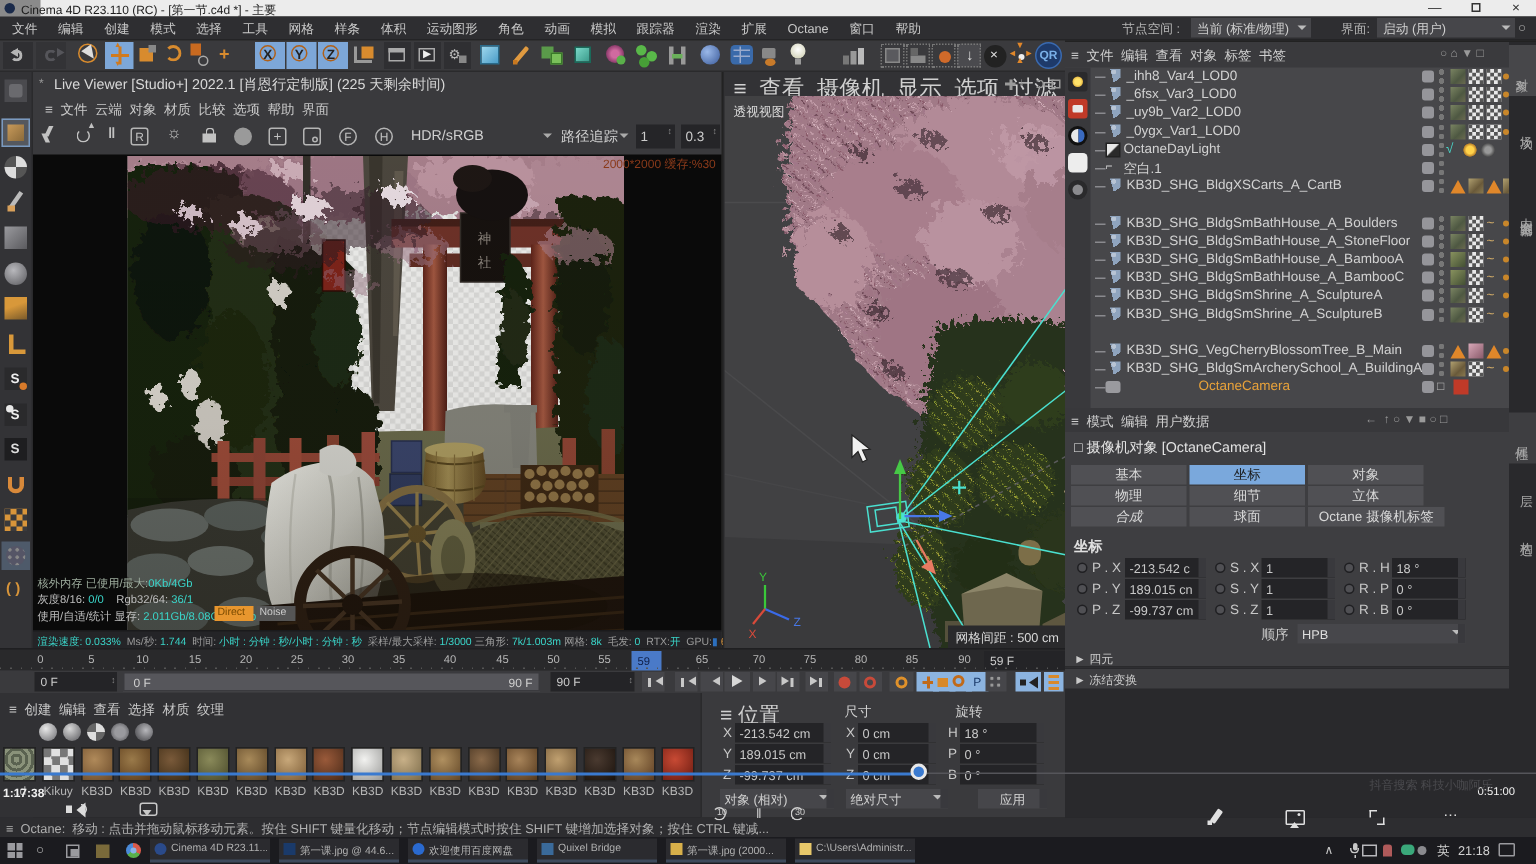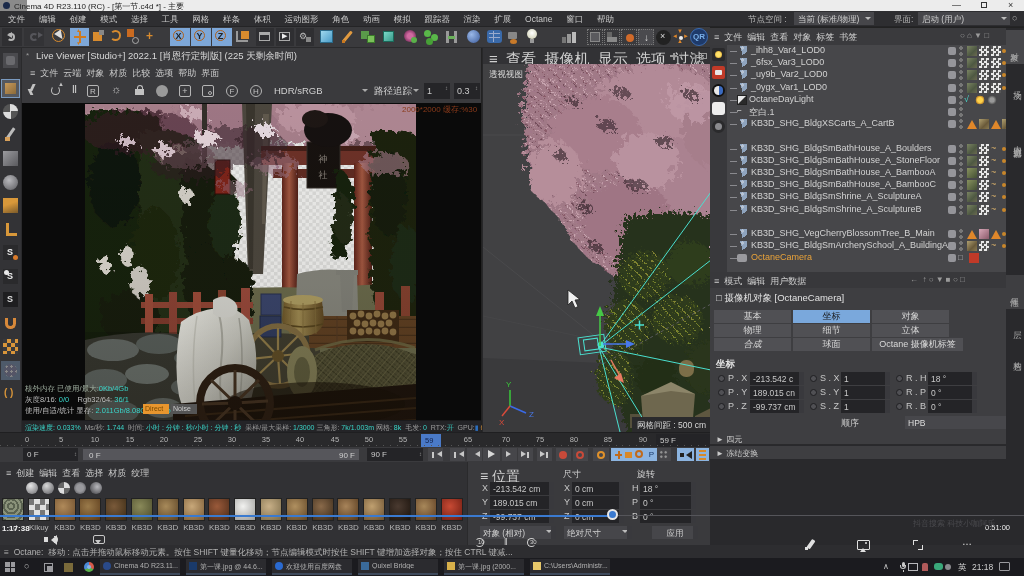--- a/index.html
+++ b/index.html
@@ -822,21 +822,21 @@
         <span class="onm">KB3D_SHG_BldgSmArcherySchool_A_BuildingA</span>
         <span class="vis"></span>
         <span class="dts"></span>
         <span class="ch tx2" style="left:240px"></span>
         <span class="ch ck" style="left:252px"></span>
         <span class="wv" style="left:264px">~</span>
         <span class="chd" style="left:275px"></span>
       </div>
     <div class="orow" style="top:207.4px">
         <span class="abs" style="left:10px;top:1px;width:10px;height:8px;background:#9a9a9e;border-radius:2px;margin-top:1px;"></span>
-        <span class="onm" style="color:#e8a23a;">OctaneCamera</span>
+        <span class="onm" style="color:#e8a23a;margin-left:48px;">OctaneCamera</span>
         <span class="vis"></span>
         <span class="tx" style="position:absolute;left:231px;top:1px;font-size:8px;color:#bbb;">□</span>
         <span class="ch" style="left:242px;background:#c03a28;"></span>
       </div>
   </div>
 </div>
 <div class="abs" id="sidetabs" style="left:1006px;top:28px;width:18px;height:517px;background:#29292c;">
   <div class="vtab" style="top:2px;height:34px;background:#47474a;line-height:18px;">对象</div>
   <div class="vtab" style="top:40px;height:34px;">场次</div>
   <div class="vtab" style="top:78px;height:70px;">内容浏览器</div>
@@ -890,21 +890,21 @@
       <span class="fbx" style="left:40px;width:54px;">-99.737 cm</span>
       <span class="fdot" style="left:100px"></span>
       <span class="flb" style="left:110px">S . Z</span>
       <span class="fbx" style="left:131px;width:49px;">1</span>
       <span class="fdot" style="left:186px"></span>
       <span class="flb" style="left:196px">R . B</span>
       <span class="fbx" style="left:218px;width:49px;">0 °</span>
     </div>
   <div class="frow" style="top:144px;">
       <span class="flb" style="left:131px;color:#ccc;">顺序</span>
-      <span class="fbx" style="left:155px;width:112px;background:#47474b;color:#ddd;margin-left:40px;">HPB<span class="abs" style="right:3px;top:4px;width:0;height:0;border:3px solid transparent;border-top-color:#bbb;"></span></span>
+      <span class="fbx" style="left:155px;width:112px;background:#47474b;color:#ddd;">HPB<span class="abs" style="right:3px;top:4px;width:0;height:0;border:3px solid transparent;border-top-color:#bbb;"></span></span>
     </div>
 </div>
 
 <div class="abs" id="rlow" style="left:710px;top:432px;width:296px;height:113px;background:#29292c;">
   <div class="abs" style="left:0;top:0;width:296px;height:13px;background:#3e3e41;border-bottom:1px solid #2a2a2c;">
       <span class="abs tx" style="left:6px;top:2px;font-size:8.5px;color:#c9c9c9;;font-size:8px;">► 四元</span>
     </div>
   <div class="abs" style="left:0;top:14px;width:296px;height:13px;background:#3e3e41;">
       <span class="abs tx" style="left:6px;top:2px;font-size:8.5px;color:#c9c9c9;;font-size:8px;">► 冻结变换</span>
     </div>

